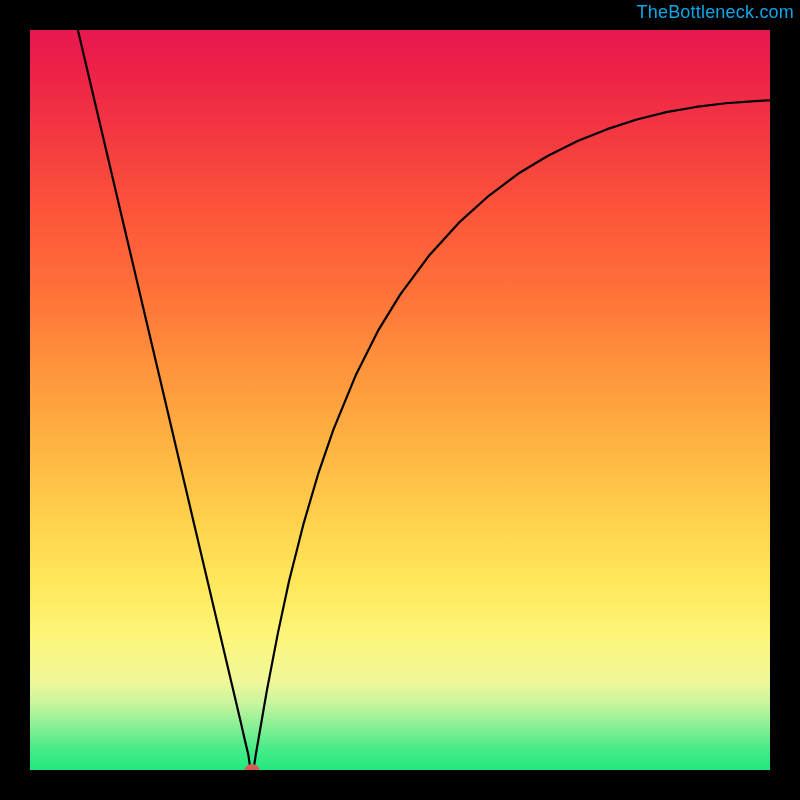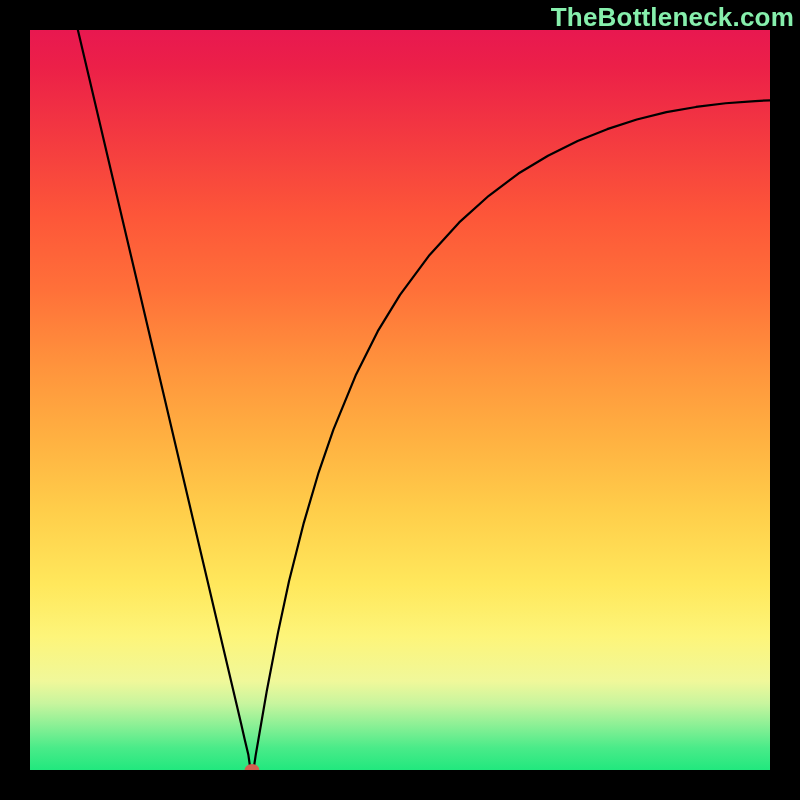--- a/index.html
+++ b/index.html
@@ -14,23 +14,23 @@
   .outer {
     width: 800px;
     height: 800px;
     background: #000;
     position: relative;
   }
   .watermark {
     position: absolute;
     top: 2px;
     right: 6px;
-    color: #86efac;
-    font-size: 26px;
-    font-weight: 700;
+    color: #0ea5e9;
+    font-size: 18px;
+    font-weight: 400;
     letter-spacing: 0.2px;
     user-select: none;
   }
   .plot {
     position: absolute;
     left: 30px;
     top: 30px;
     width: 740px;
     height: 740px;
   }

